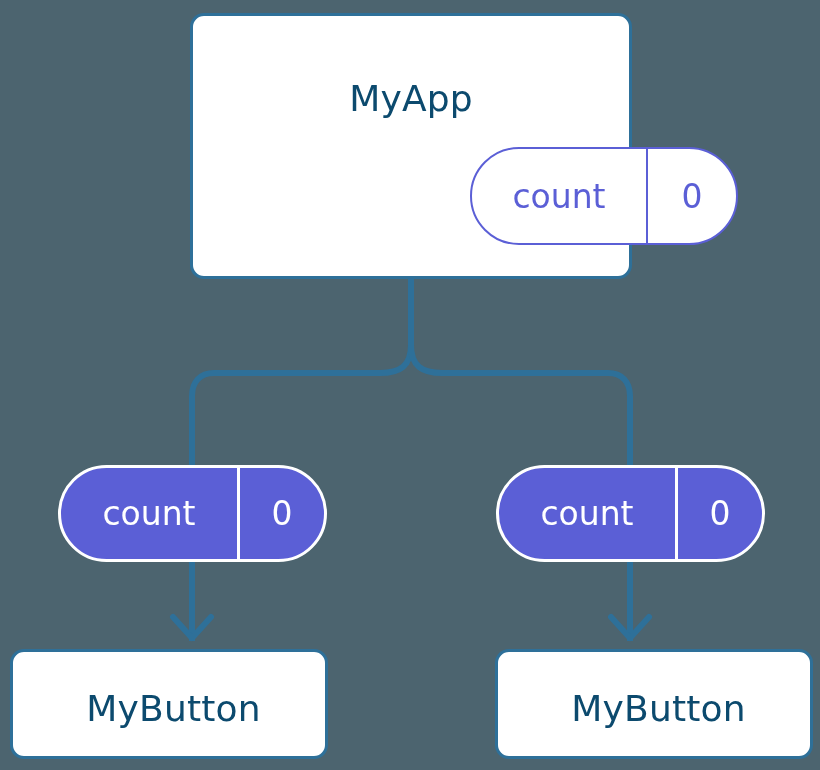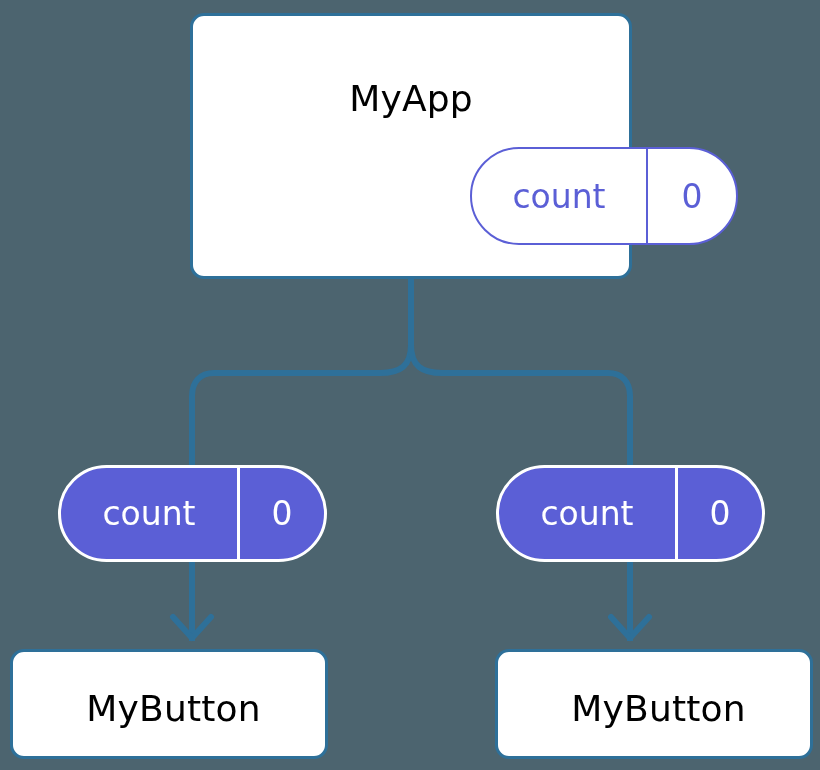--- a/index.html
+++ b/index.html
@@ -33,21 +33,21 @@
 
   
   .card {
     position: absolute;
     background: #ffffff;
     border: 3px solid #2e7099;
     border-radius: 14px;
     box-sizing: border-box;
   }
   .card-title {
-    color: #000000;
+    color: #0c4a6e;
     font-size: 36px;
     letter-spacing: 0.2px;
     text-align: center;
     white-space: nowrap;
   }
 
   
   #root-card {
     left: 190px;
     top: 13px;

